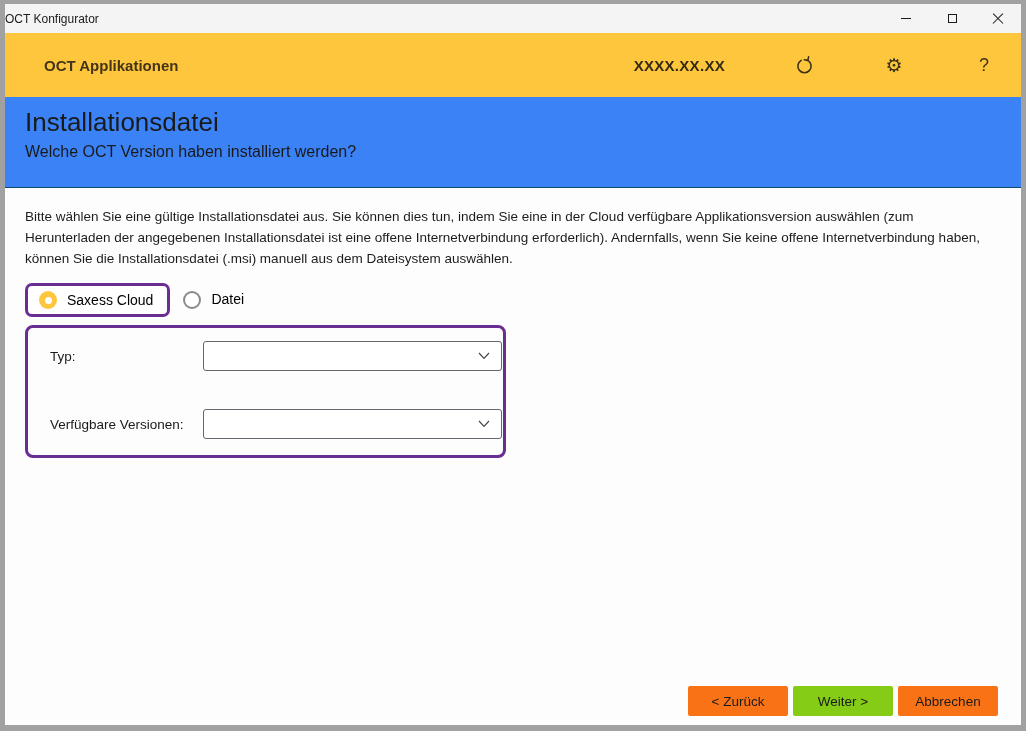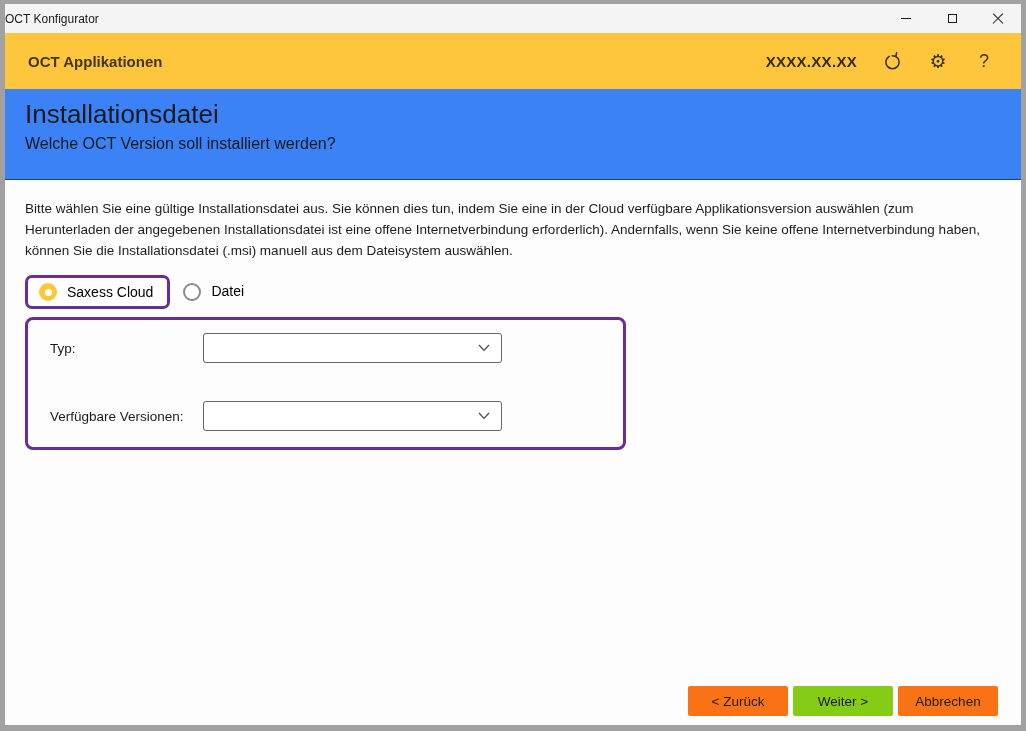--- a/index.html
+++ b/index.html
@@ -14,22 +14,22 @@
   .titlebar-title { font-size:12px; color:#1B1B1B; align-self:center; flex:1; }
   .win-controls { display:flex; }
   .win-btn { width:46px; display:flex; align-items:center; justify-content:center; cursor:default; }
   .min-bar { width:10px; height:1px; background:#1B1B1B; }
   .max-box { width:9px; height:9px; border:1px solid #1B1B1B; box-sizing:border-box; }
   .close-x { position:relative; width:14px; height:14px; }
   .close-x i { position:absolute; left:0; top:6px; width:14px; height:1.3px; background:#1B1B1B; }
   .close-x i:first-child { transform:rotate(45deg); }
   .close-x i:last-child  { transform:rotate(-45deg); }
   
-  .appbar { height:56px; background:#FDC63D; display:flex; align-items:center;
-            padding:0 26px 0 23px; flex:0 0 auto; }
+  .appbar { height:64px; background:#FDC63D; display:flex; align-items:center;
+            padding:0 26px 0 39px; flex:0 0 auto;gap:44px; }
   .app-title { font-weight:bold; font-size:15px; color:#443518; flex:1; }
   .app-version { font-weight:bold; font-size:15px; color:#352B12; letter-spacing:.3px; }
   .appbar-icon { margin-left:24px; color:#3C3213; display:flex; align-items:center;
                  justify-content:center; width:22px; height:22px; cursor:default; }
   .gear-glyph { font-family:"DejaVu Sans",sans-serif; font-size:19px; line-height:1; }
   .help-glyph { font-size:18px; font-weight:400; }
   
   .pagehead { height:91px; background:#3b82f6; box-sizing:border-box; padding:7px 0 0 20px;
               border-bottom:1px solid #0c4a6e; flex:0 0 auto; }
   .page-title { font-size:26px; font-weight:400; color:#1A1A1A; margin:0; line-height:36px; }
@@ -41,21 +41,21 @@
   .source-row { display:flex; align-items:center; margin:14px 0 0 20px; }
   .option-pill { display:inline-flex; align-items:center; border:3px solid #6A2D91;
                  border-radius:7px; padding:5px 14px 5px 11px; background:#FFFFFF; }
   .option-plain { display:flex; align-items:flex-start; margin-left:13px; }
   .radio { width:18px; height:18px; border-radius:50%; flex:0 0 auto; }
   .radio.checked { background:#FDC63D; position:relative; }
   .radio.checked::after { content:""; position:absolute; left:5.5px; top:5.5px;
                           width:7px; height:7px; border-radius:50%; background:#FFFFFF; }
   .radio.unchecked { box-sizing:border-box; border:2px solid #8A8A8A; background:#FFFFFF; }
   .option-label { margin-left:10px; font-size:14px; color:#000000; }
-  .group-box { margin:8px 0 0 20px; width:601px; height:133px; box-sizing:border-box;
+  .group-box { margin:8px 0 0 20px; width:481px; height:133px; box-sizing:border-box;
                border:3px solid #6A2D91; border-radius:8px; position:relative; }
   .form-row { position:absolute; left:22px; display:flex; align-items:center; }
   .form-row.row1 { top:13px; }
   .form-row.row2 { top:81px; }
   .form-label { width:153px; font-size:13.5px; color:#1A1A1A; flex:0 0 auto; }
   .combobox { width:299px; height:30px; box-sizing:border-box; border:1px solid #63666C;
               border-radius:3px; background:#FFFFFF; display:flex; align-items:center;
               justify-content:space-between; padding:0 11px; cursor:default; }
   .combobox-value { font-size:13.5px; color:#1A1A1A; }
   .chevron { display:flex; align-items:center; }
@@ -102,21 +102,21 @@
     <div class="appbar-icon">
       <span class="gear-glyph">⚙</span>
     </div>
     <div class="appbar-icon">
       <span class="help-glyph">?</span>
     </div>
   </div>
 
   <div class="pagehead">
     <h1 class="page-title">Installationsdatei</h1>
-    <div class="page-subtitle">Welche OCT Version soll installiert werden?</div>
+    <div class="page-subtitle">Welche OCT Version haben installiert werden?</div>
   </div>
 
   <div class="content">
 
     <p class="intro">Bitte wählen Sie eine gültige Installationsdatei aus. Sie können dies tun, indem Sie eine in der Cloud verfügbare Applikationsversion auswählen (zum Herunterladen der angegebenen Installationsdatei ist eine offene Internetverbindung erforderlich). Andernfalls, wenn Sie keine offene Internetverbindung haben, können Sie die Installationsdatei (.msi) manuell aus dem Dateisystem auswählen.</p>
 
     <div class="source-row">
       <div class="option-pill">
         <span class="radio checked"></span>
         <span class="option-label">Saxess Cloud</span>

